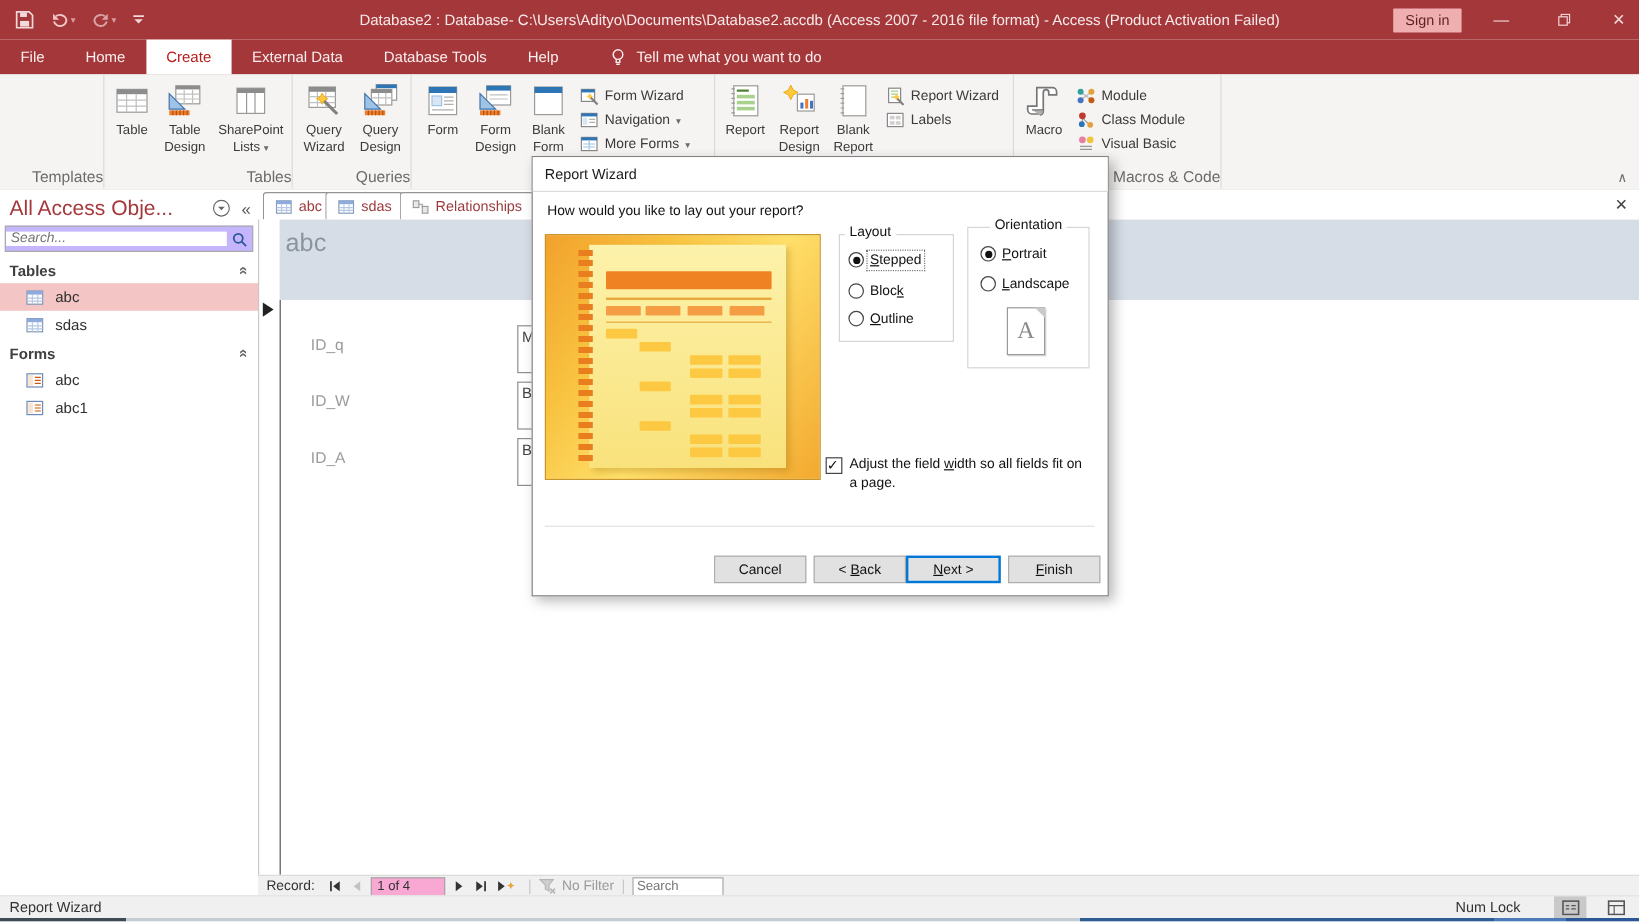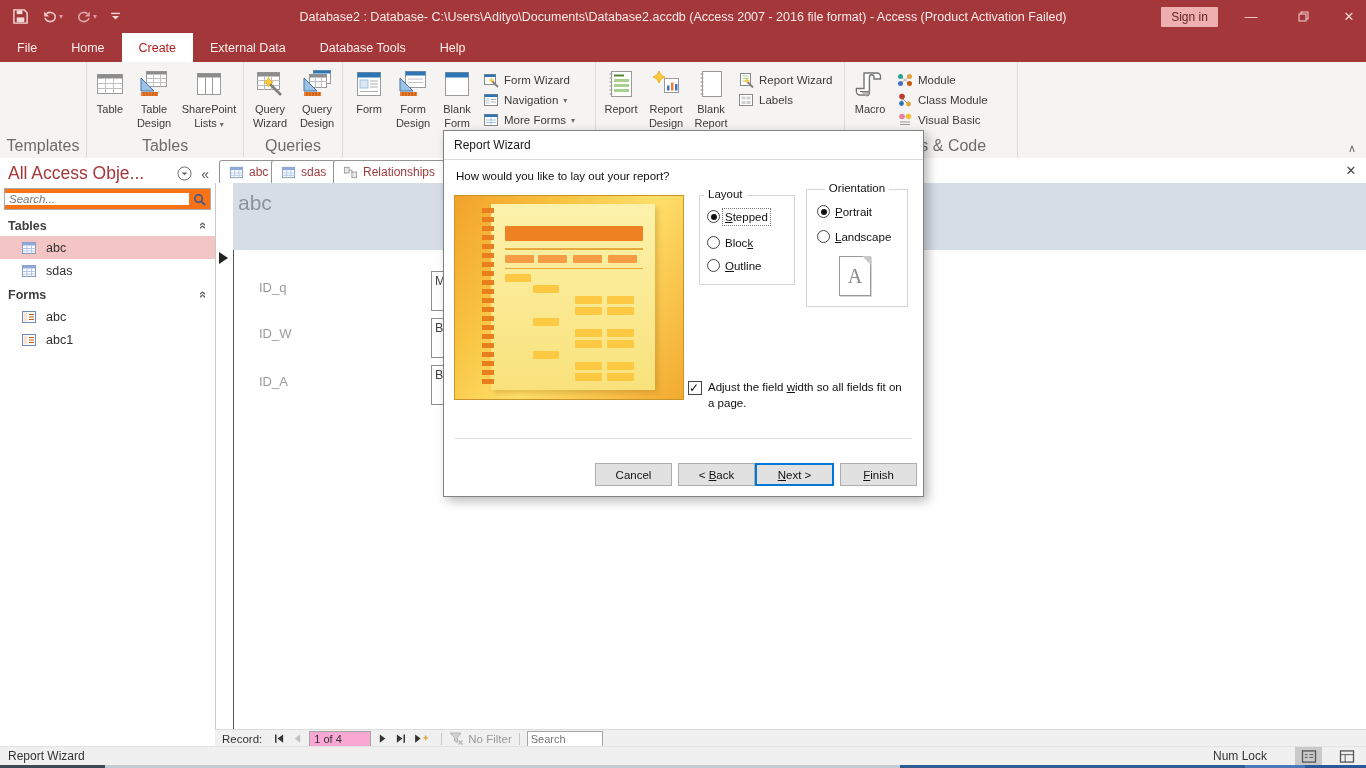--- a/index.html
+++ b/index.html
@@ -26,28 +26,28 @@
   
   #ribbon{left:0;top:62px;width:1366px;height:96px;background:#f5f4f2;border-bottom:1px solid #d2d0ce;display:flex;}
   .rgroup{position:relative;border-right:1px solid #dddbd9;height:95px;flex:0 0 auto;}
   .grow{display:flex;align-items:flex-start;justify-content:center;gap:2px;padding-top:3px;height:78px;}
   .rbig{display:flex;flex-direction:column;align-items:center;width:48px;padding-top:2px;}
   .rbig .ic32{height:34px;display:flex;align-items:center;}
   .blbl{font-size:11px;color:#3b3a39;text-align:center;line-height:1.25;margin-top:2px;}
   .dda{font-size:8px;color:#6e6c6b;}
   .sstack{display:flex;flex-direction:column;gap:0;padding-top:5px;justify-content:space-between;}
   .sbtn{display:flex;align-items:center;gap:5px;height:20px;font-size:11.5px;color:#3b3a39;padding:0 4px;}
-  .glabel{position:absolute;bottom:2px;left:0;width:100%;text-align:center;font-size:16px;color:#6e6c6b;}
+  .glabel{position:absolute;bottom:2px;left:0;width:100%;text-align:right;font-size:13px;color:#6e6c6b;}
   #ribcollapse{position:absolute;right:10px;bottom:3px;color:#6e6c6b;font-size:11px;}
 
   
   #sidebar{left:0;top:158px;width:215px;height:588px;background:#fff;border-right:1px solid #c9c9c9;}
   #navtitle{display:flex;align-items:center;padding:5px 6px 3px 8px;color:#a5383b;font-size:17.5px;}
   #navtitle .sp{flex:1;}
-  #navsearch{margin:1px 4px 3px 4px;height:20px;border:1px solid #ababab;display:flex;align-items:center;background:#f97316;}
+  #navsearch{margin:1px 4px 3px 4px;height:20px;border:1px solid #ababab;display:flex;align-items:center;background:#c4b5fd;}
   #navsearch input{flex:1;border:none;outline:none;font-family:"Liberation Sans",sans-serif;font-style:italic;font-size:11.5px;padding:0 4px;color:#333;}
   .navsec{display:flex;align-items:center;padding:5px 8px 3px 8px;font-size:12.5px;font-weight:bold;color:#3f3f3f;}
   .navsec .sp{flex:1;}
   .chevup{display:inline-block;transform:rotate(90deg);color:#666;font-size:13px;}
   .navitem{display:flex;align-items:center;gap:9px;height:23px;padding-left:21px;font-size:12.5px;color:#303030;}
   .navitem.sel{background:#f3c5c5;}
 
   
   #tabstrip{left:215px;top:158px;width:1151px;height:25px;background:#fff;}
   .dtab{position:absolute;top:2px;height:22px;background:#fff;border:1px solid #949494;border-bottom:none;
@@ -156,20 +156,29 @@
   <div class="wbtn" style="left:1332px;">✕</div>
 </div>
 
 <div id="ribbontabs" class="abs">
   <div class="rtab">File</div>
   <div class="rtab">Home</div>
   <div class="rtab active">Create</div>
   <div class="rtab">External Data</div>
   <div class="rtab">Database Tools</div>
   <div class="rtab">Help</div>
+  <div id="tellme">
+    <span>
+        <svg width="14" height="16" viewBox="0 0 14 16" fill="none" stroke="#fbeeee" stroke-width="1.2">
+          <circle cx="7" cy="5.5" r="4"></circle>
+          <path d="M5.5 9.5v2.5h3V9.5M5.5 13.5h3"></path>
+        </svg>
+      </span>
+    <span>Tell me what you want to do</span>
+  </div>
 </div>
 
 <div id="ribbon" class="abs">
 
   <div class="rgroup" style="width:86px;">
     <div class="glabel">Templates</div>
   </div>
 
   <div class="rgroup" style="width:156px;">
     <div class="grow">

